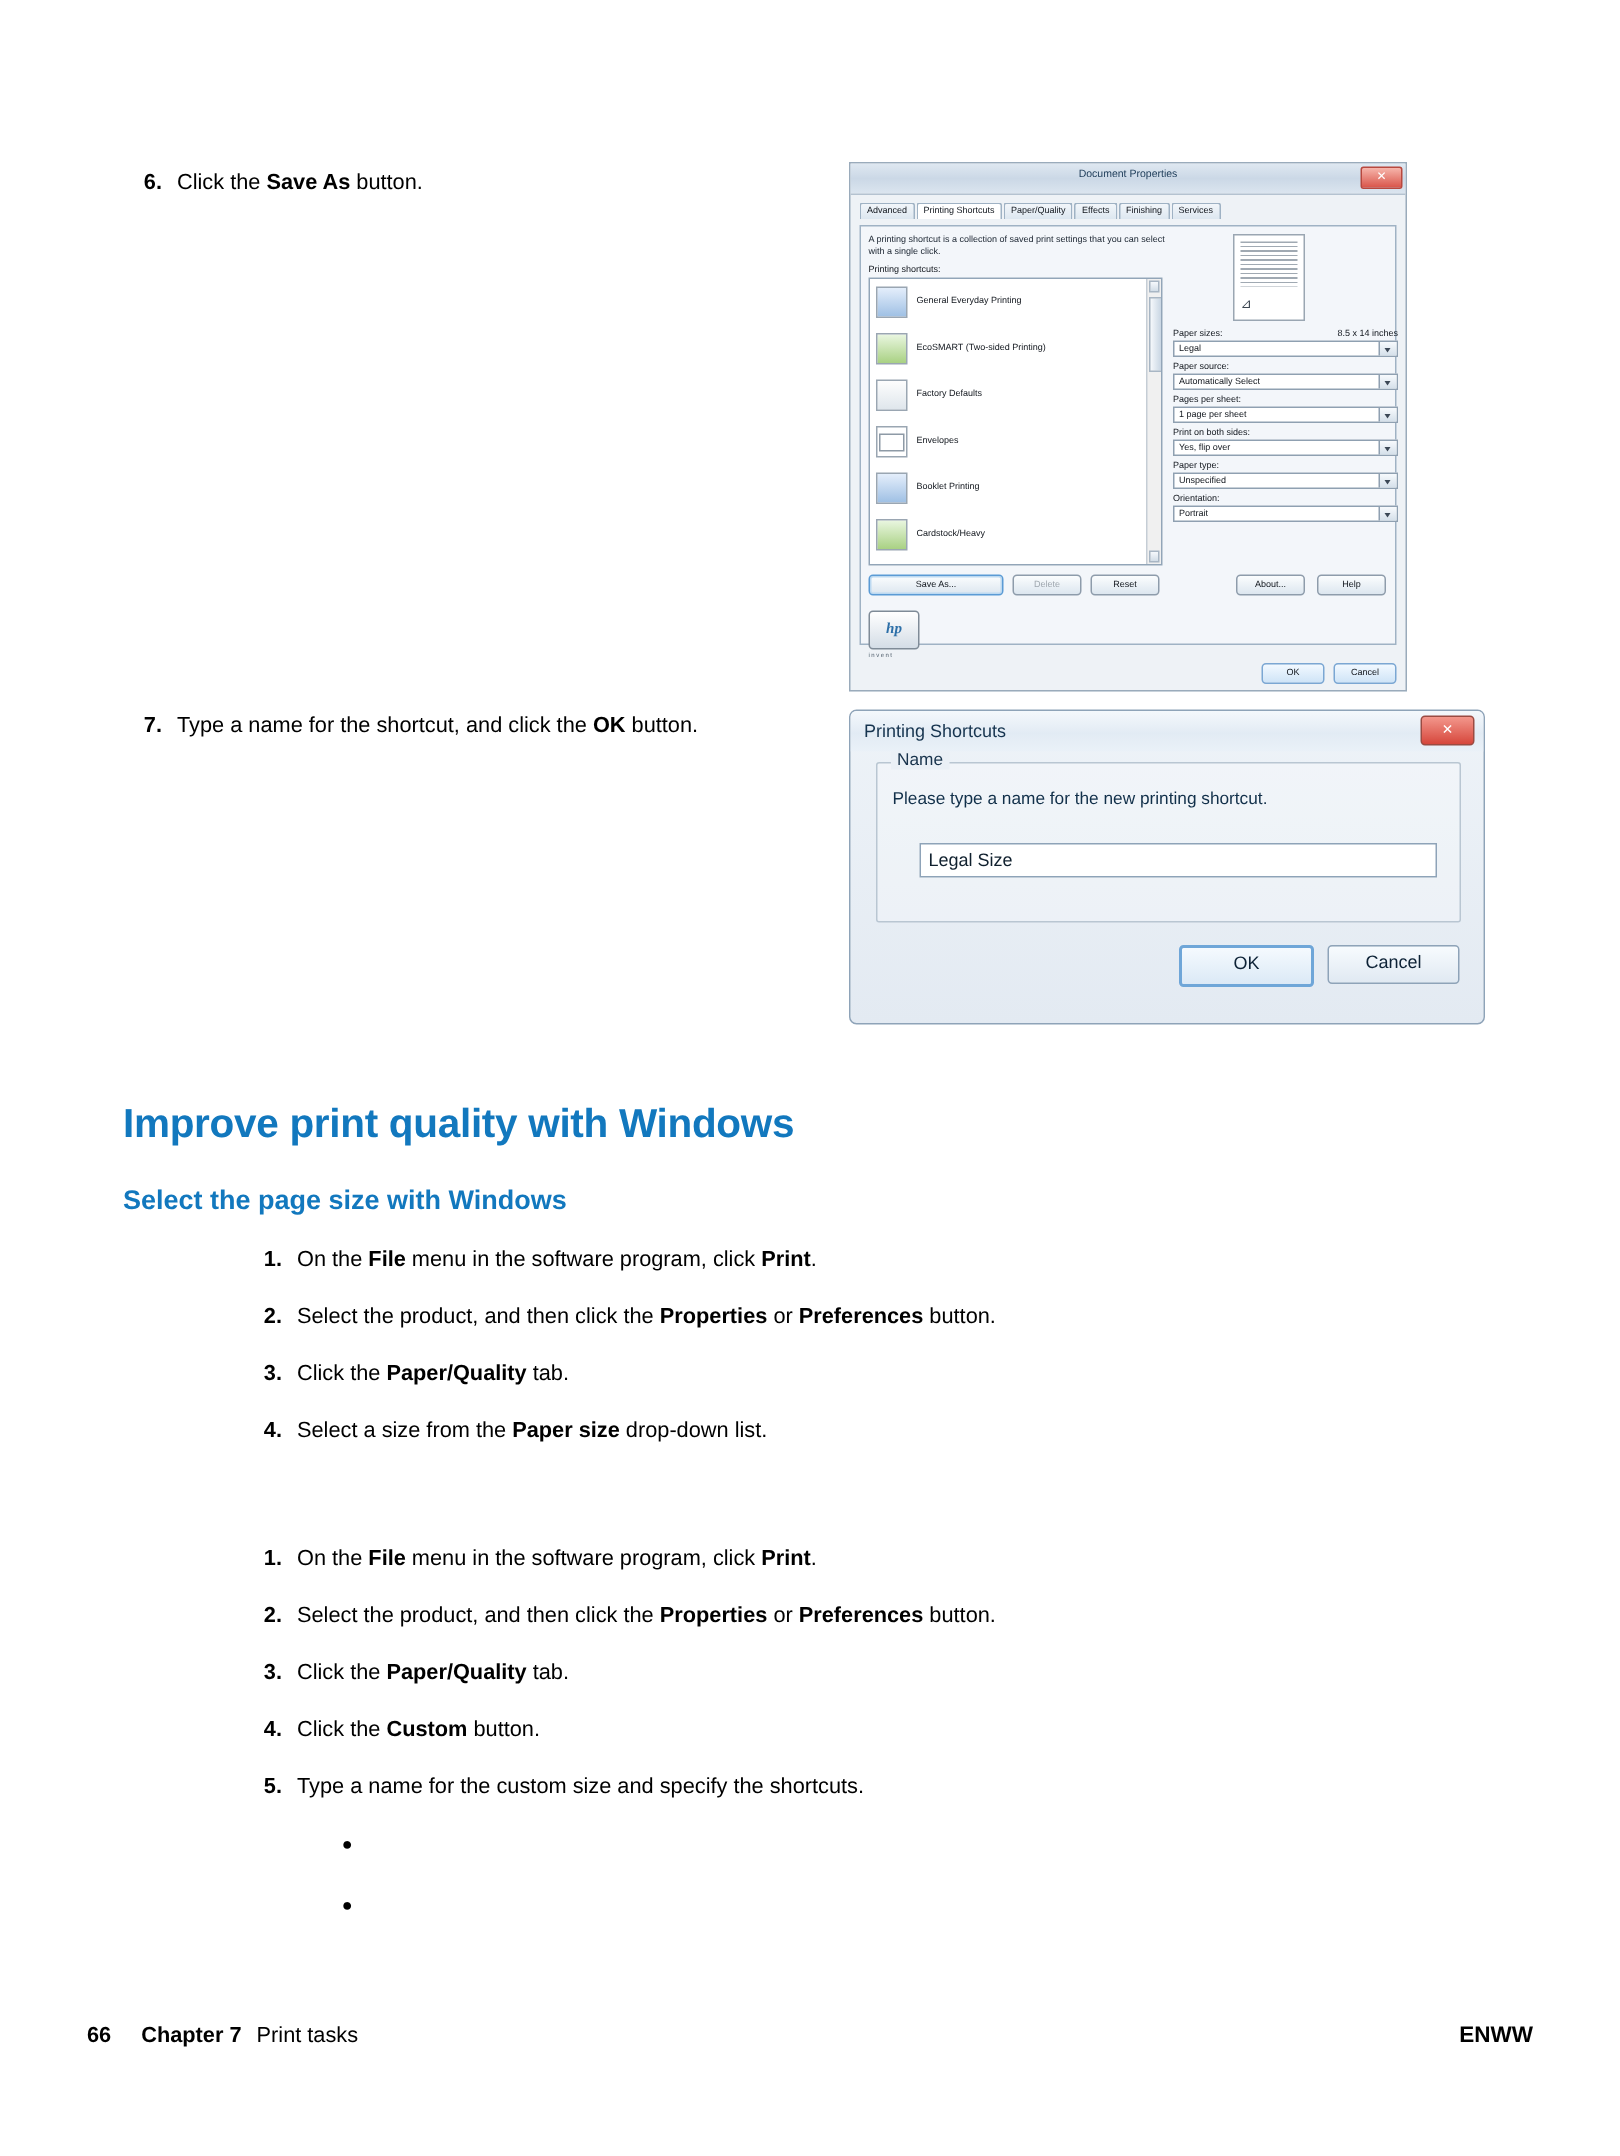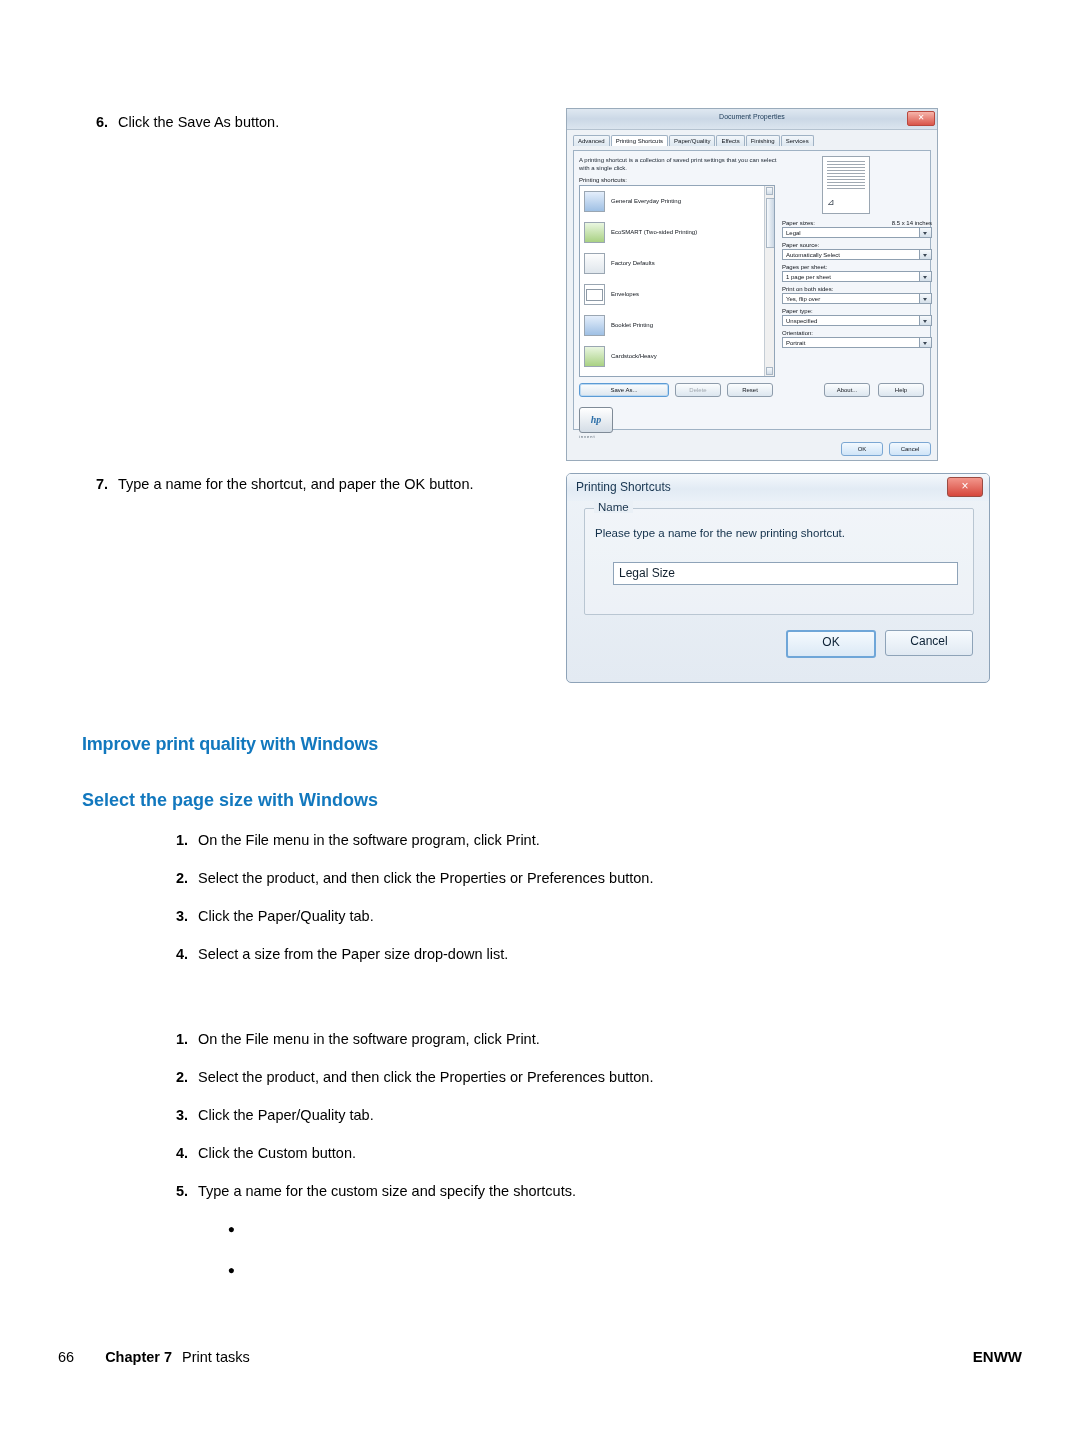--- a/index.html
+++ b/index.html
@@ -33,46 +33,46 @@
     font-weight: bold;
     width: 34px;
     flex: 0 0 34px;
     text-align: right;
     padding-right: 10px;
     box-sizing: border-box;
   }
   .step-text {
     flex: 1;
   }
-  b { font-weight: normal; }
+  b { font-weight: bold; }
 
   
   .h1 {
-    font-size: 18px;
+    font-size: 27px;
     font-weight: bold;
     color: #1278be;
     letter-spacing: -0.2px;
   }
   .h2 {
     font-size: 18px;
     font-weight: bold;
     color: #1278be;
   }
 
   
   .footer {
     position: absolute;
     left: 58px;
     right: 58px;
     top: 1348px;
     font-size: 14.5px;
     display: flex;
     align-items: baseline;
   }
-  .footer .pg { font-weight: normal; margin-right: 31px; }
+  .footer .pg { font-weight: bold; margin-right: 20px; }
   .footer .ch { font-weight: bold; }
   .footer .ct { margin-left: 10px; }
   .footer .enww { margin-left: auto; font-weight: bold; font-size: 15px; }
 
   
   .shot1 {
     position: absolute;
     left: 566px;
     top: 108px;
     width: 372px;
@@ -558,21 +558,21 @@
       <div class="s1-okrow">
         <div class="okbtn">OK</div>
         <div class="okbtn">Cancel</div>
       </div>
     </div>
   </div>
 
   <div style="position:absolute; left:84px; top:474px; width:430px;">
     <div class="step-row">
       <div class="step-num">7.</div>
-      <div class="step-text"><span>Type a name for the shortcut, and paper the </span><b>OK</b><span> button.</span></div>
+      <div class="step-text"><span>Type a name for the shortcut, and click the </span><b>OK</b><span> button.</span></div>
     </div>
   </div>
 
   <div class="shot2">
     <div class="s2-title">
       <div class="cap">Printing Shortcuts</div>
       <div class="x">×</div>
     </div>
     <div class="s2-group">
       <div class="gl">Name</div>

